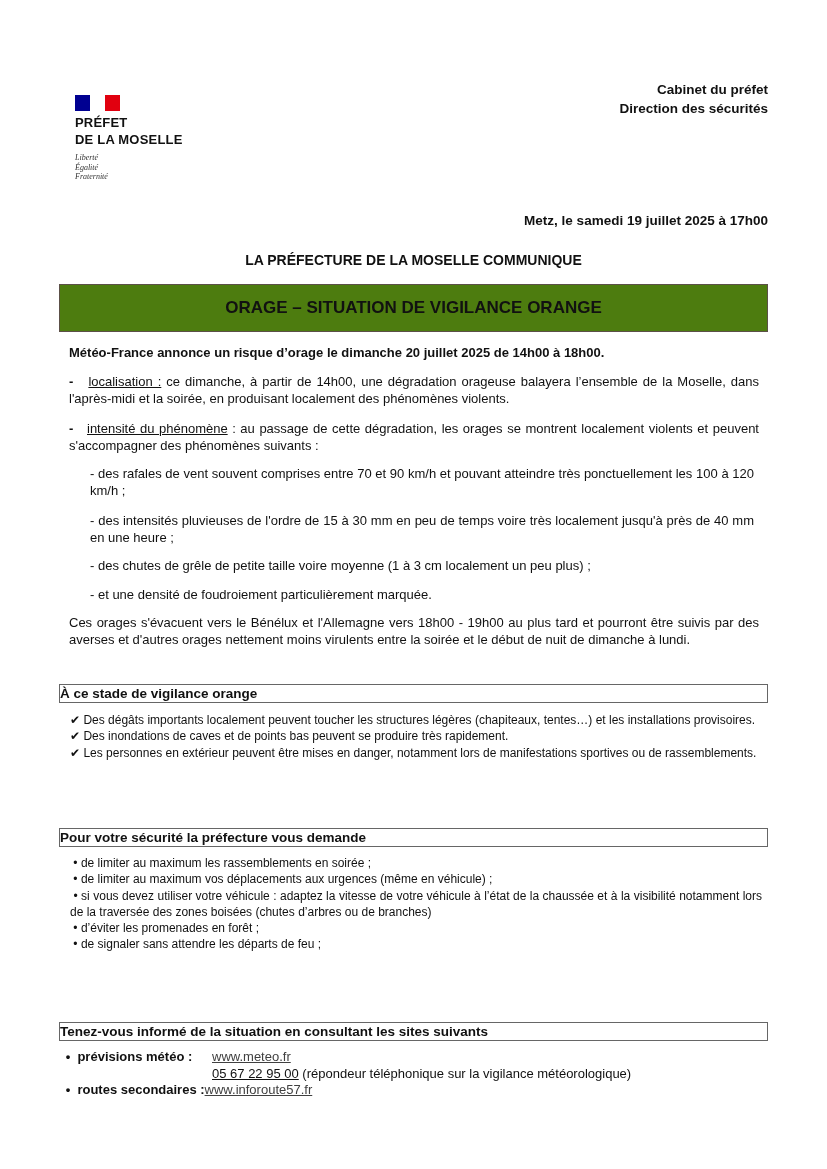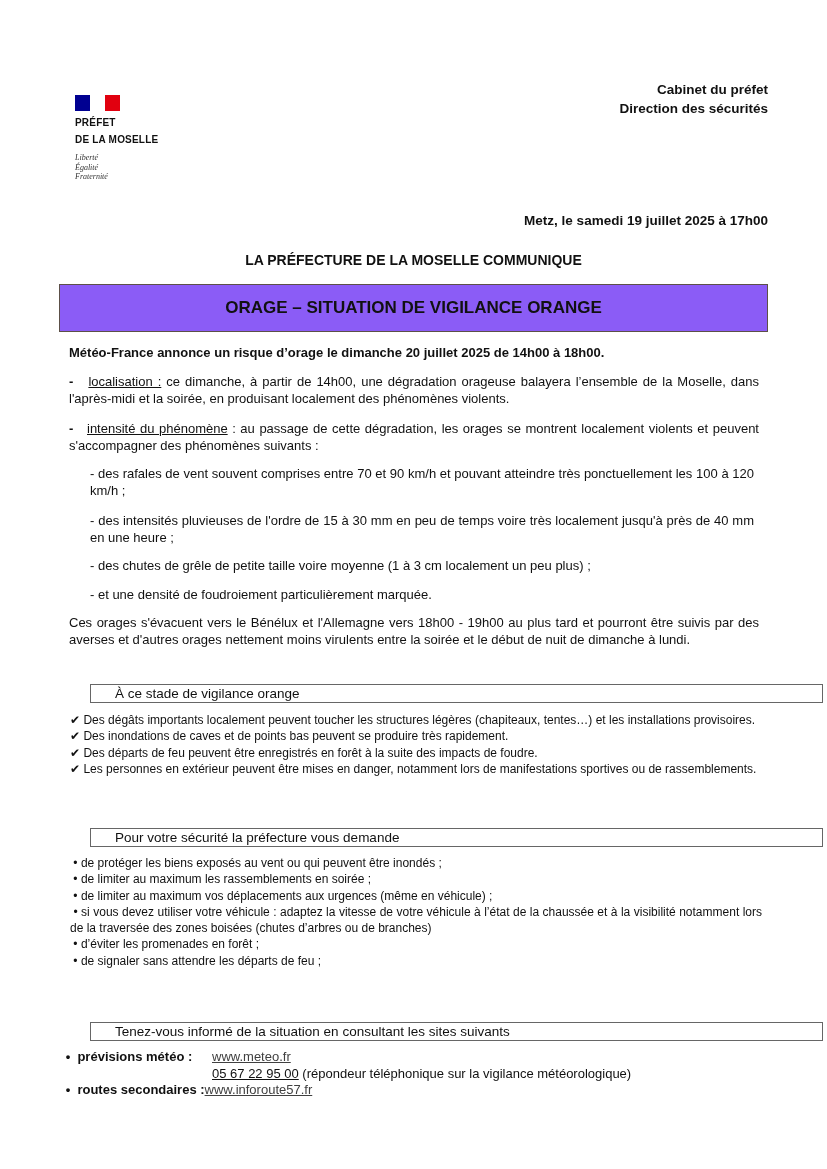--- a/index.html
+++ b/index.html
@@ -4,38 +4,38 @@
 <style>
   html, body { margin:0; padding:0; background:#fff; }
   body { width:827px; height:1169px; position:relative; overflow:hidden;
          font-family:"Liberation Sans", sans-serif; color:#111; }
   .abs { position:absolute; }
   .logo { left:75px; top:95px; }
   .flag { width:45px; height:16px; display:flex; }
   .flag .b { flex:1; background:#000091; }
   .flag .w { flex:1; background:#fff; }
   .flag .r { flex:1; background:#e1000f; }
-  .logo-title { font-weight:bold; font-size:10px; line-height:17px; margin-top:3px; letter-spacing:0.2px; }
+  .logo-title { font-weight:bold; font-size:13px; line-height:17px; margin-top:3px; letter-spacing:0.2px; }
   .motto { font-family:"Liberation Serif", serif; font-style:italic; font-size:8px; line-height:9.5px; margin-top:5px; color:#333; }
   .header-right { right:59px; top:80px; text-align:right; font-weight:bold; font-size:13.5px; line-height:19px; }
   .dateline { right:59px; top:213px; font-weight:bold; font-size:13.5px;padding-left:28px; }
   .communique { left:0; width:827px; top:252px; text-align:center; font-weight:bold; font-size:14px; }
-  .banner { left:59px; top:284px; width:707px; height:46px; background:#8b5cf6;
+  .banner { left:59px; top:284px; width:707px; height:46px; background:#4d7c0f;
             border:1.5px solid #5c5048; display:flex; align-items:center; justify-content:center;
             font-weight:bold; font-size:17px; }
   .content { left:69px; width:690px; font-size:13px; line-height:16.5px; text-align:justify; }
   .lead { top:345px; font-weight:bold; }
   .p1 { top:374px; }
   .p2 { top:421px; }
   .sub { left:90px; width:664px; }
   .s1 { top:466px; } .s2 { top:513px; } .s3 { top:558px; } .s4 { top:587px; }
   .p3 { top:615px; }
   u { text-decoration:underline; }
   .secbox { left:59px; width:707px; height:17px; border:1.5px solid #666;
-            font-weight:normal; font-size:13.5px; line-height:17px; padding-left:24px; box-sizing:content-box;margin-left:31px; }
+            font-weight:bold; font-size:13.5px; line-height:17px; box-sizing:content-box; }
   .sb1 { top:684px; } .sb2 { top:828px; } .sb3 { top:1022px; }
   .list { left:70px; width:692px; font-size:12px; line-height:16.3px; text-align:justify; }
   .l1 { top:712px; }
   .l2 { top:855px; }
   .l3 { top:1049px; left:62px; }
   .row { display:block; }
   .info-row { display:flex; font-size:13px; line-height:16.5px; }
   .info-label { font-weight:bold; width:150px; white-space:nowrap; }
   a.link { color:#404040; text-decoration:underline; }
   .ph { text-decoration:underline; }
@@ -89,29 +89,27 @@
 <div class="abs content sub s4">- et une densité de foudroiement particulièrement marquée.</div>
 
 <div class="abs content p3">Ces orages s'évacuent vers le Bénélux et l'Allemagne vers 18h00 - 19h00 au plus tard et pourront être suivis par des averses et d'autres orages nettement moins virulents entre la soirée et le début de nuit de dimanche à lundi.</div>
 
 <div class="abs secbox sb1">
   <span>À ce stade de vigilance orange</span>
 </div>
 <div class="abs list l1">
   <span class="row"><span>✔</span> <span>Des dégâts importants localement peuvent toucher les structures légères (chapiteaux, tentes…) et les installations provisoires.</span></span>
   <span class="row"><span>✔</span> <span>Des inondations de caves et de points bas peuvent se produire très rapidement.</span></span>
-  <span class="row"><span>✔</span> <span>Des départs de feu peuvent être enregistrés en forêt à la suite des impacts de foudre.</span></span>
   <span class="row"><span>✔</span> <span>Les personnes en extérieur peuvent être mises en danger, notamment lors de manifestations sportives ou de rassemblements.</span></span>
 </div>
 
 <div class="abs secbox sb2">
   <span>Pour votre sécurité la préfecture vous demande</span>
 </div>
 <div class="abs list l2">
-  <span class="row">&nbsp;<span>•</span> <span>de protéger les biens exposés au vent ou qui peuvent être inondés ;</span></span>
   <span class="row">&nbsp;<span>•</span> <span>de limiter au maximum les rassemblements en soirée ;</span></span>
   <span class="row">&nbsp;<span>•</span> <span>de limiter au maximum vos déplacements aux urgences (même en véhicule) ;</span></span>
   <span class="row">&nbsp;<span>•</span> <span>si vous devez utiliser votre véhicule : adaptez la vitesse de votre véhicule à l’état de la chaussée et à la visibilité notamment lors de la  traversée des zones boisées (chutes d’arbres ou de branches)</span></span>
   <span class="row">&nbsp;<span>•</span> <span>d’éviter les promenades en forêt ;</span></span>
   <span class="row">&nbsp;<span>•</span> <span>de signaler sans attendre les départs de feu ;</span></span>
 </div>
 
 <div class="abs secbox sb3">
   <span>Tenez-vous informé de la situation en consultant les sites suivants</span>
 </div>

